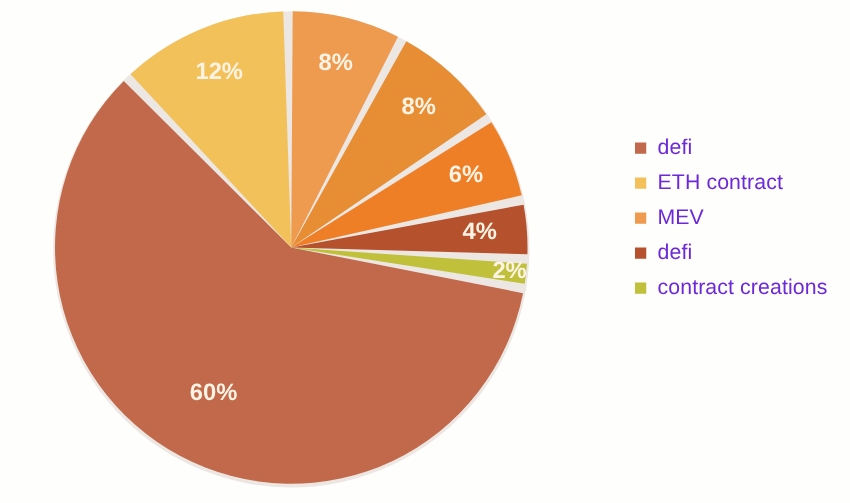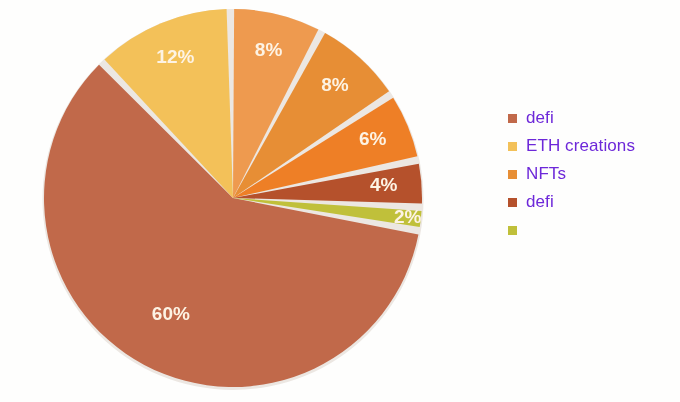--- a/index.html
+++ b/index.html
@@ -89,28 +89,29 @@
       </svg>
   </div>
 
   <div class="legend" id="legend">
       <div class="legend-row">
         <span class="legend-swatch" style="background: rgb(193, 105, 74);"></span>
         <span class="legend-label">defi</span>
       </div>
       <div class="legend-row">
         <span class="legend-swatch" style="background: rgb(243, 193, 89);"></span>
-        <span class="legend-label">ETH creations</span>
+        <span class="legend-label">ETH contract</span>
       </div>
       <div class="legend-row">
-        <span class="legend-swatch" style="background: rgb(231, 142, 53);"></span>
-        <span class="legend-label">NFTs</span>
+        <span class="legend-swatch" style="background: rgb(238, 154, 79);"></span>
+        <span class="legend-label">MEV</span>
       </div>
       <div class="legend-row">
         <span class="legend-swatch" style="background: rgb(181, 81, 44);"></span>
         <span class="legend-label">defi</span>
       </div>
       <div class="legend-row">
         <span class="legend-swatch" style="background: rgb(192, 192, 58);"></span>
+        <span class="legend-label">contract creations</span>
       </div>
     </div>
 
 </div>
 
 </body></html>

